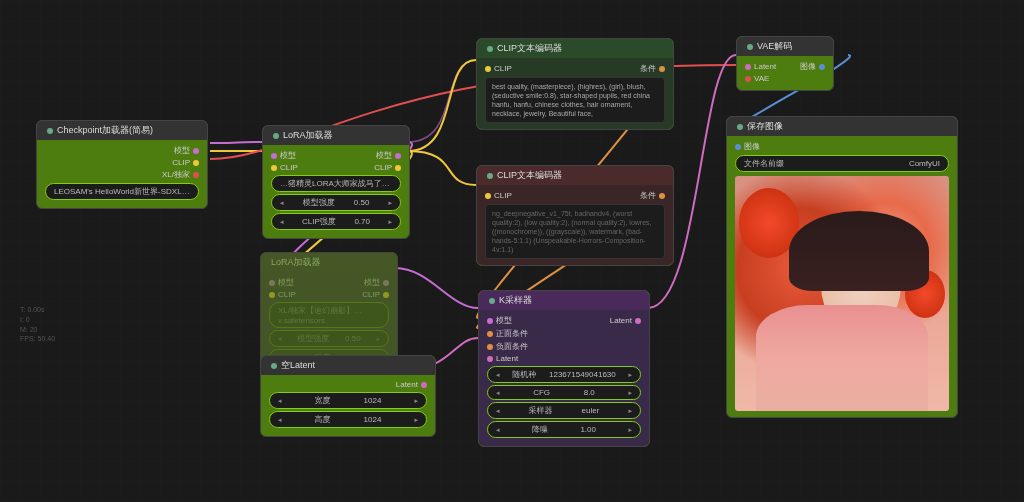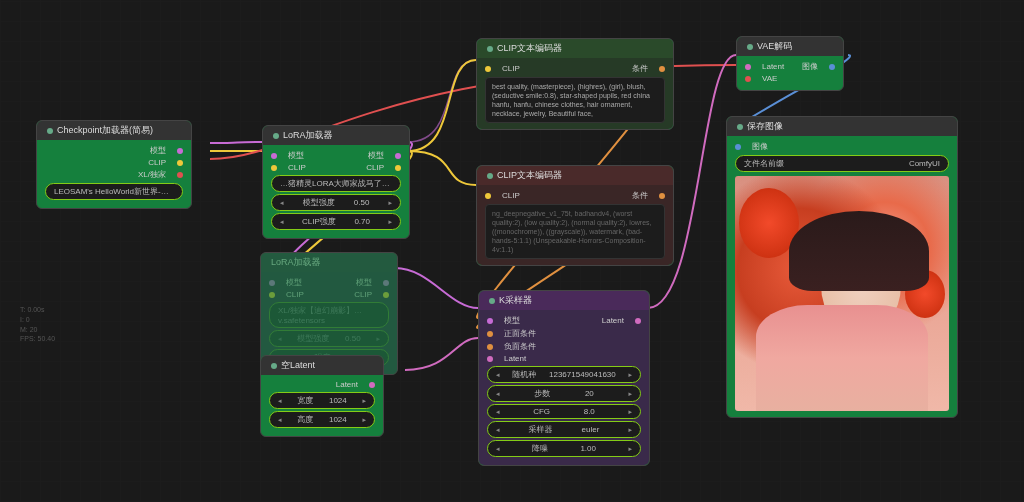--- a/index.html
+++ b/index.html
@@ -17,40 +17,40 @@
   .grid::before {
     content: '';
     position: absolute; inset: 0;
     background-image: repeating-linear-gradient(0deg, #222 0, #222 1px, transparent 1px, transparent 20px),
                       repeating-linear-gradient(90deg, #222 0, #222 1px, transparent 1px, transparent 20px);
     opacity: 0.3;
   }
   svg.wires { position: absolute; inset: 0; width: 100%; height: 100%; pointer-events: none; }
   .node {
     position: absolute;
-    background: #15803d;
+    background: #4d7c0f;
     border: 1px solid #444;
     border-radius: 6px;
     overflow: hidden;
   }
   .node .title {
     padding: 3px 10px;
     font-size: 9px;
     color: #ddd;
     position: relative;
   }
   .node.green .title { background: #2a4a2a; }
   .node.red .title { background: #4a2a2a; }
   .node.purple .title { background: #4a2a5a; }
   .node.darkpurple .title { background: #3a2244; }
   .node.gray .title { background: #333; }
   .title .dot { display:inline-block; width:6px; height:6px; border-radius:50%; background:#6a8; margin-right:4px; vertical-align:middle; }
   .body { padding: 4px 8px 6px; }
   .io-row { display: flex; justify-content: space-between; padding: 1px 0; font-size: 8px; color: #ccc; }
-  .io-row .left, .io-row .right { display:flex; align-items:center; gap:11px; }
+  .io-row .left, .io-row .right { display:flex; align-items:center; gap:3px; }
   .port { width:6px; height:6px; border-radius:50%; background:#888; }
   .port.model { background:#c76bd5; }
   .port.clip { background:#eec83a; }
   .port.cond { background:#e09040; }
   .port.latent { background:#d06bbf; }
   .port.vae { background:#e05050; }
   .port.image { background:#5a8fd6; }
   .widget {
     display:flex; justify-content:space-between; align-items:center;
     background:#1c1c1c; border:1px solid #84cc16; border-radius:10px;
@@ -102,21 +102,21 @@
   <path d="M408,151 C460,151 440,60 476,60" stroke="#eec83a" stroke-width="2" fill="none"></path>
   <path d="M408,151 C460,151 440,185 476,185" stroke="#eec83a" stroke-width="2" fill="none"></path>
   <path d="M395,268 C430,268 450,308 478,308" stroke="#c76bd5" stroke-width="2" fill="none"></path>
   <path d="M670,60 C700,60 460,318 478,318" stroke="#e09040" stroke-width="2" fill="none"></path>
   <path d="M670,185 C700,185 460,328 478,328" stroke="#e09040" stroke-width="2" fill="none"></path>
   <path d="M405,370 C450,370 455,338 478,338" stroke="#d06bbf" stroke-width="2" fill="none"></path>
   <path d="M648,308 C700,308 700,55 736,55" stroke="#d06bbf" stroke-width="2" fill="none"></path>
   <path d="M848,55 C870,55 710,135 730,135" stroke="#5a8fd6" stroke-width="2" fill="none"></path>
 </svg>
 
-<div class="node gray" style="left:36px; top:120px; width:156px;">
+<div class="node gray" style="left:36px; top:120px; width:172px;">
   <div class="title"><span class="dot"></span><span>Checkpoint加载器(简易)</span></div>
   <div class="body">
     <div class="io-row">
           <span></span>
           <span class="right">
             <span>模型</span>
             <span class="port model"></span>
           </span>
         </div>
     <div class="io-row">
@@ -248,21 +248,21 @@
           </span>
           <span class="right">
             <span>条件</span>
             <span class="port cond"></span>
           </span>
         </div>
     <div class="textbox faded">ng_deepnegative_v1_75t, badhandv4, (worst quality:2), (low quality:2), (normal quality:2), lowres, ((monochrome)), ((grayscale)), watermark, (bad-hands-5:1.1) (Unspeakable-Horrors-Composition-4v:1.1)</div>
   </div>
 </div>
 
-<div class="node gray" style="left:260px; top:355px; width:124px;">
+<div class="node gray" style="left:260px; top:355px; width:176px;">
   <div class="title"><span class="dot"></span><span>空Latent</span></div>
   <div class="body">
     <div class="io-row">
           <span></span>
           <span class="right">
             <span>Latent</span>
             <span class="port latent"></span>
           </span>
         </div>
     <div class="widget">
@@ -315,46 +315,40 @@
           <span></span>
         </div>
     <div class="widget">
           <span class="arrow">◂</span>
           <span>随机种</span>
           <span>123671549041630</span>
           <span class="arrow">▸</span>
         </div>
     <div class="widget">
           <span class="arrow">◂</span>
-          <span>步数</span>
-          <span>20</span>
-          <span class="arrow">▸</span>
-        </div>
-    <div class="widget">
-          <span class="arrow">◂</span>
           <span>CFG</span>
           <span>8.0</span>
           <span class="arrow">▸</span>
         </div>
     <div class="widget">
           <span class="arrow">◂</span>
           <span>采样器</span>
           <span>euler</span>
           <span class="arrow">▸</span>
         </div>
     <div class="widget">
           <span class="arrow">◂</span>
           <span>降噪</span>
           <span>1.00</span>
           <span class="arrow">▸</span>
         </div>
   </div>
 </div>
 
-<div class="node gray" style="left:736px; top:36px; width:108px;">
+<div class="node gray" style="left:736px; top:36px; width:98px;">
   <div class="title"><span class="dot"></span><span>VAE解码</span></div>
   <div class="body">
     <div class="io-row">
           <span class="left">
             <span class="port latent"></span>
             <span>Latent</span>
           </span>
           <span class="right">
             <span>图像</span>
             <span class="port image"></span>

